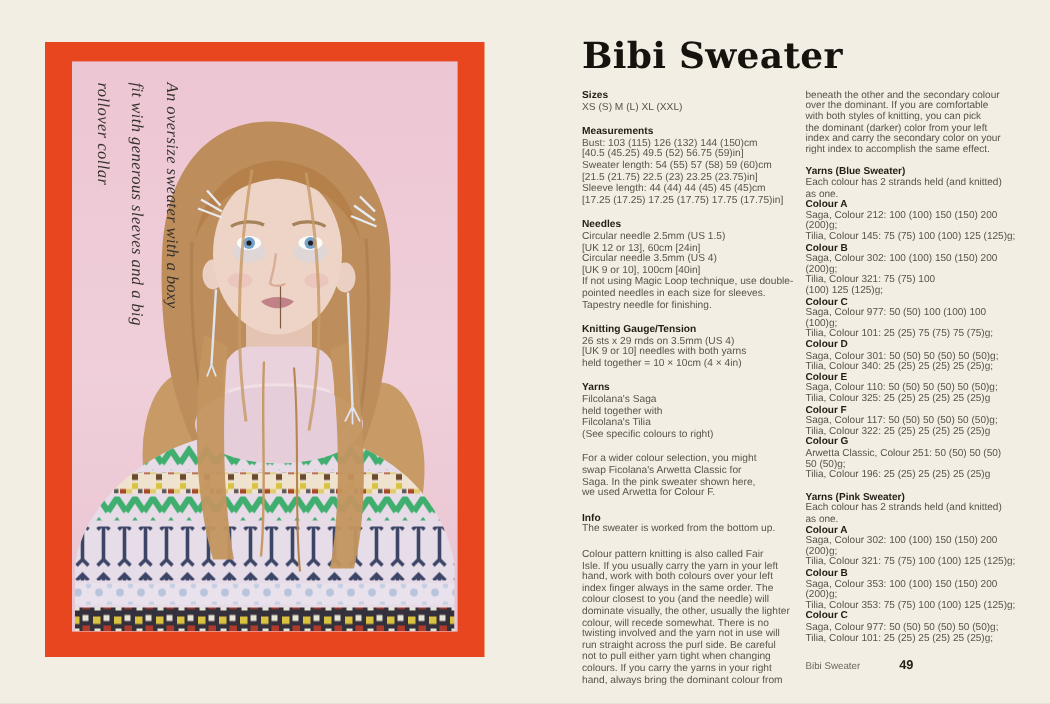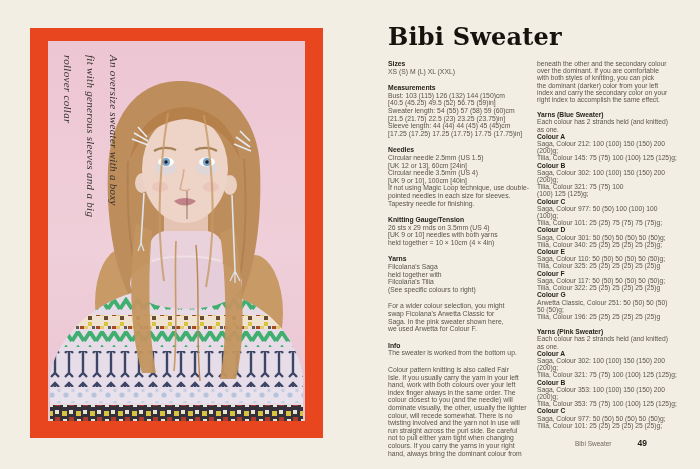--- a/index.html
+++ b/index.html
@@ -39,21 +39,21 @@
   .col p, .col h3, .col h4 { margin:0; white-space:pre-line; }
   .col h3, .col h4 { color:#221d17; font-weight:bold; }
   .col1 { left:388px; width:146px; font-size:6.8px; line-height:7.6px; }
   .col1 .sec { margin:0 0 9px 0; }
   .col1 h3 { font-size:6.8px; }
   .col2 { left:537px; width:153px; font-size:6.7px; line-height:7.2px; }
   .col2 .sec { margin:0 0 8px 0; }
   .col2 h3, .col2 h4 { font-size:6.7px; }
   .footer {
     position:absolute; left:537px; top:438px; width:148px;
-    display:flex; justify-content:center; align-items:baseline; gap:26px;
+    display:flex; justify-content:flex-start; align-items:baseline; gap:26px;
   }
   .footer .flabel { font-size:6.5px; color:#6e675e; }
   .footer .fnum { font-size:8.5px; font-weight:bold; color:#25201a; }
 </style>
 </head>
 <body>
 
 <div class="spread">
 
   <div class="photo-frame">

